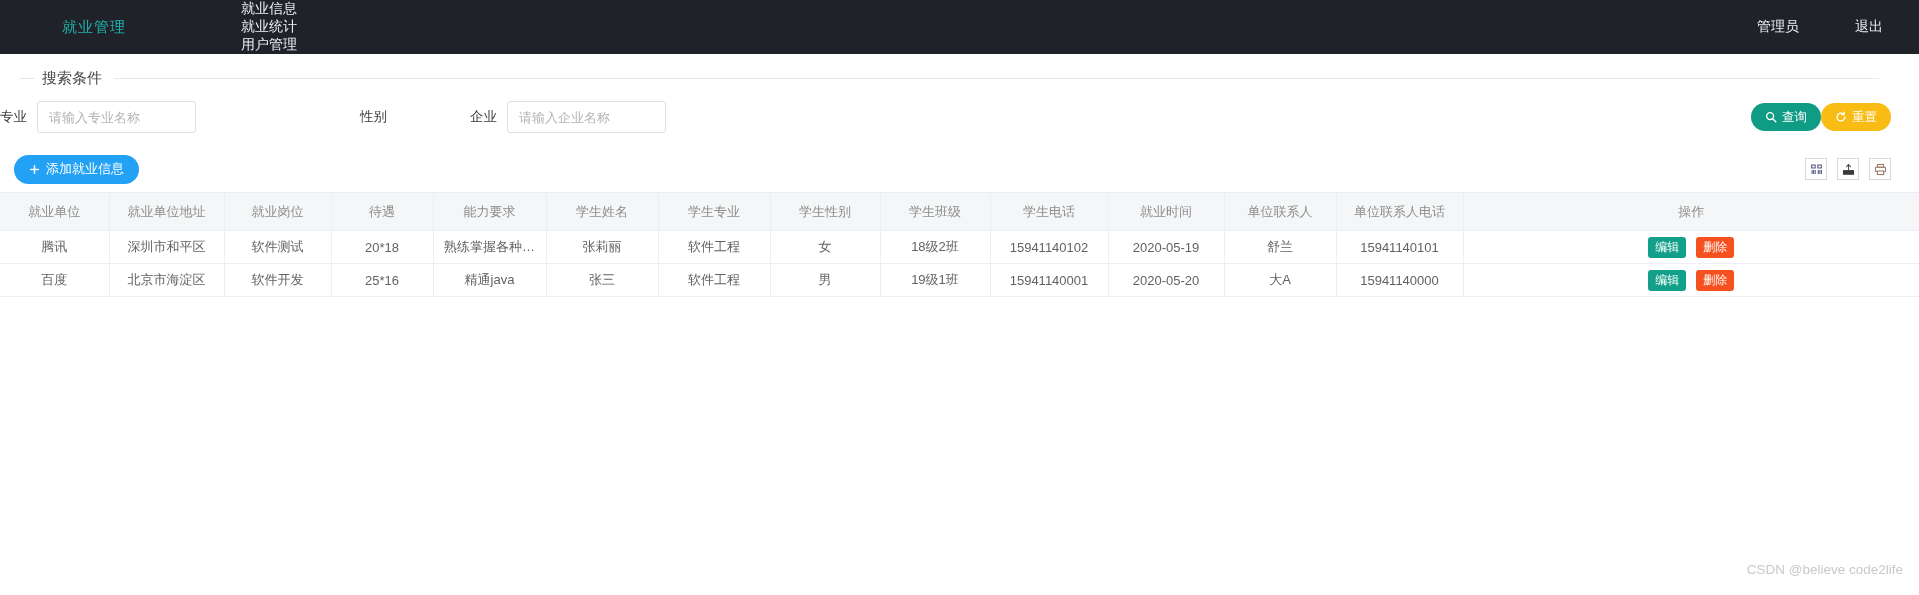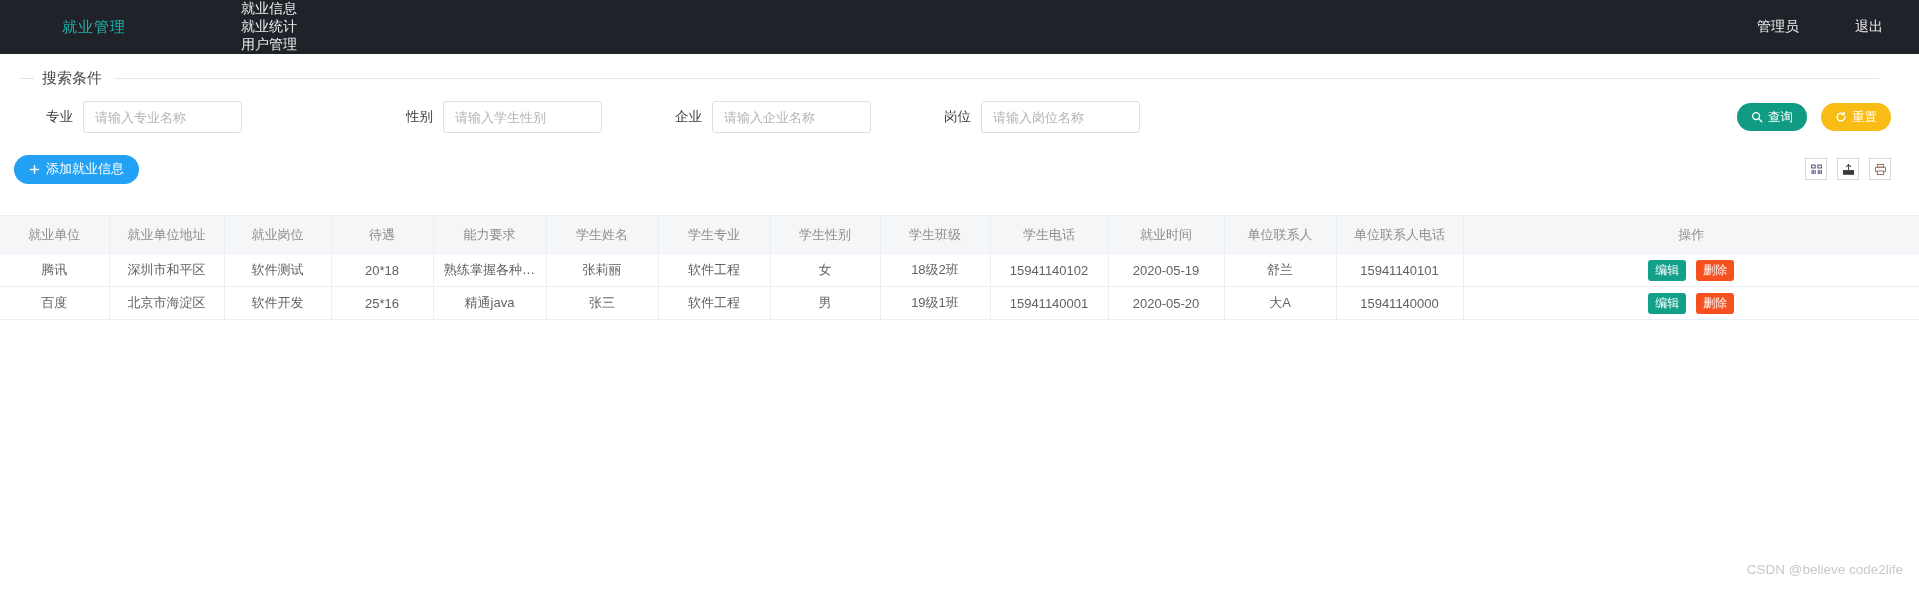--- a/index.html
+++ b/index.html
@@ -66,21 +66,20 @@
     font-size: 15px; color: #4a4a4a; white-space: nowrap;
   }
   .legend-rest {
     flex: 1; height: 1px; background: #e8e8e8; margin-left: 12px; margin-right: 14px;
   }
 
   .form-row {
     display: flex;
     align-items: center;
     height: 58px;
-    padding-left: 46px;
     padding-right: 28px;
     position: relative;
   }
   .field {
     display: flex;
     align-items: center;
   }
   .field-label {
     font-size: 13.5px;
     color: #3c3c3c;
@@ -104,21 +103,21 @@
   .gap-a { width: 91px; }
   .gap-b { width: 73px; }
   .gap-c { width: 73px; }
   .gap-d { width: 73px; }
 
   .btn-group {
     position: absolute;
     right: 28px;
     display: flex;
     align-items: center;
-    gap: 14px;
+    gap: 0;
   }
   .btn {
     display: inline-flex;
     align-items: center;
     justify-content: center;
     gap: 5px;
     border: none;
     border-radius: 16px;
     height: 28px;
     padding: 0 14px;
@@ -168,21 +167,20 @@
     display: flex; align-items: center; justify-content: center;
     cursor: pointer;
   }
 
   
   .table-wrap { width: 100%; }
   table.data-table {
     width: 100%;
     border-collapse: collapse;
     table-layout: fixed;
-    margin-top: 23px;
   }
   table.data-table th {
     background: #f5f6f7;
     color: #8d8d8d;
     font-weight: normal;
     font-size: 13px;
     height: 38px;
     border-top: 1px solid #ebeef5;
     border-bottom: 1px solid #ebeef5;
     border-right: 1px solid #ebeef5;
@@ -263,34 +261,29 @@
     <div class="field">
       <span class="field-label">专业</span>
       <input class="field-input" type="text" placeholder="请输入专业名称" style="">
     </div>
     <div class="gap-a"></div>
 
     <div class="gap-b"></div>
 
     <div class="field">
       <span class="field-label">性别</span>
-      <input class="field-input" type="text" placeholder="请输入学生性别" style="">
     </div>
     <div class="gap-c"></div>
 
     <div class="field">
       <span class="field-label">企业</span>
       <input class="field-input" type="text" placeholder="请输入企业名称" style="">
     </div>
     <div class="gap-d"></div>
 
-    <div class="field">
-      <span class="field-label">岗位</span>
-      <input class="field-input" type="text" placeholder="请输入岗位名称" style="">
-    </div>
 
     <div class="btn-group">
       <button class="btn btn-search">
         <span>
           <svg width="12" height="12" viewBox="0 0 16 16" fill="none" stroke="#ffffff" stroke-width="1.8">
             <circle cx="6.8" cy="6.8" r="4.6"></circle>
               <line x1="10.3" y1="10.3" x2="14.4" y2="14.4" stroke-linecap="round"></line>
           </svg>
         </span>
         <span>查询</span>

